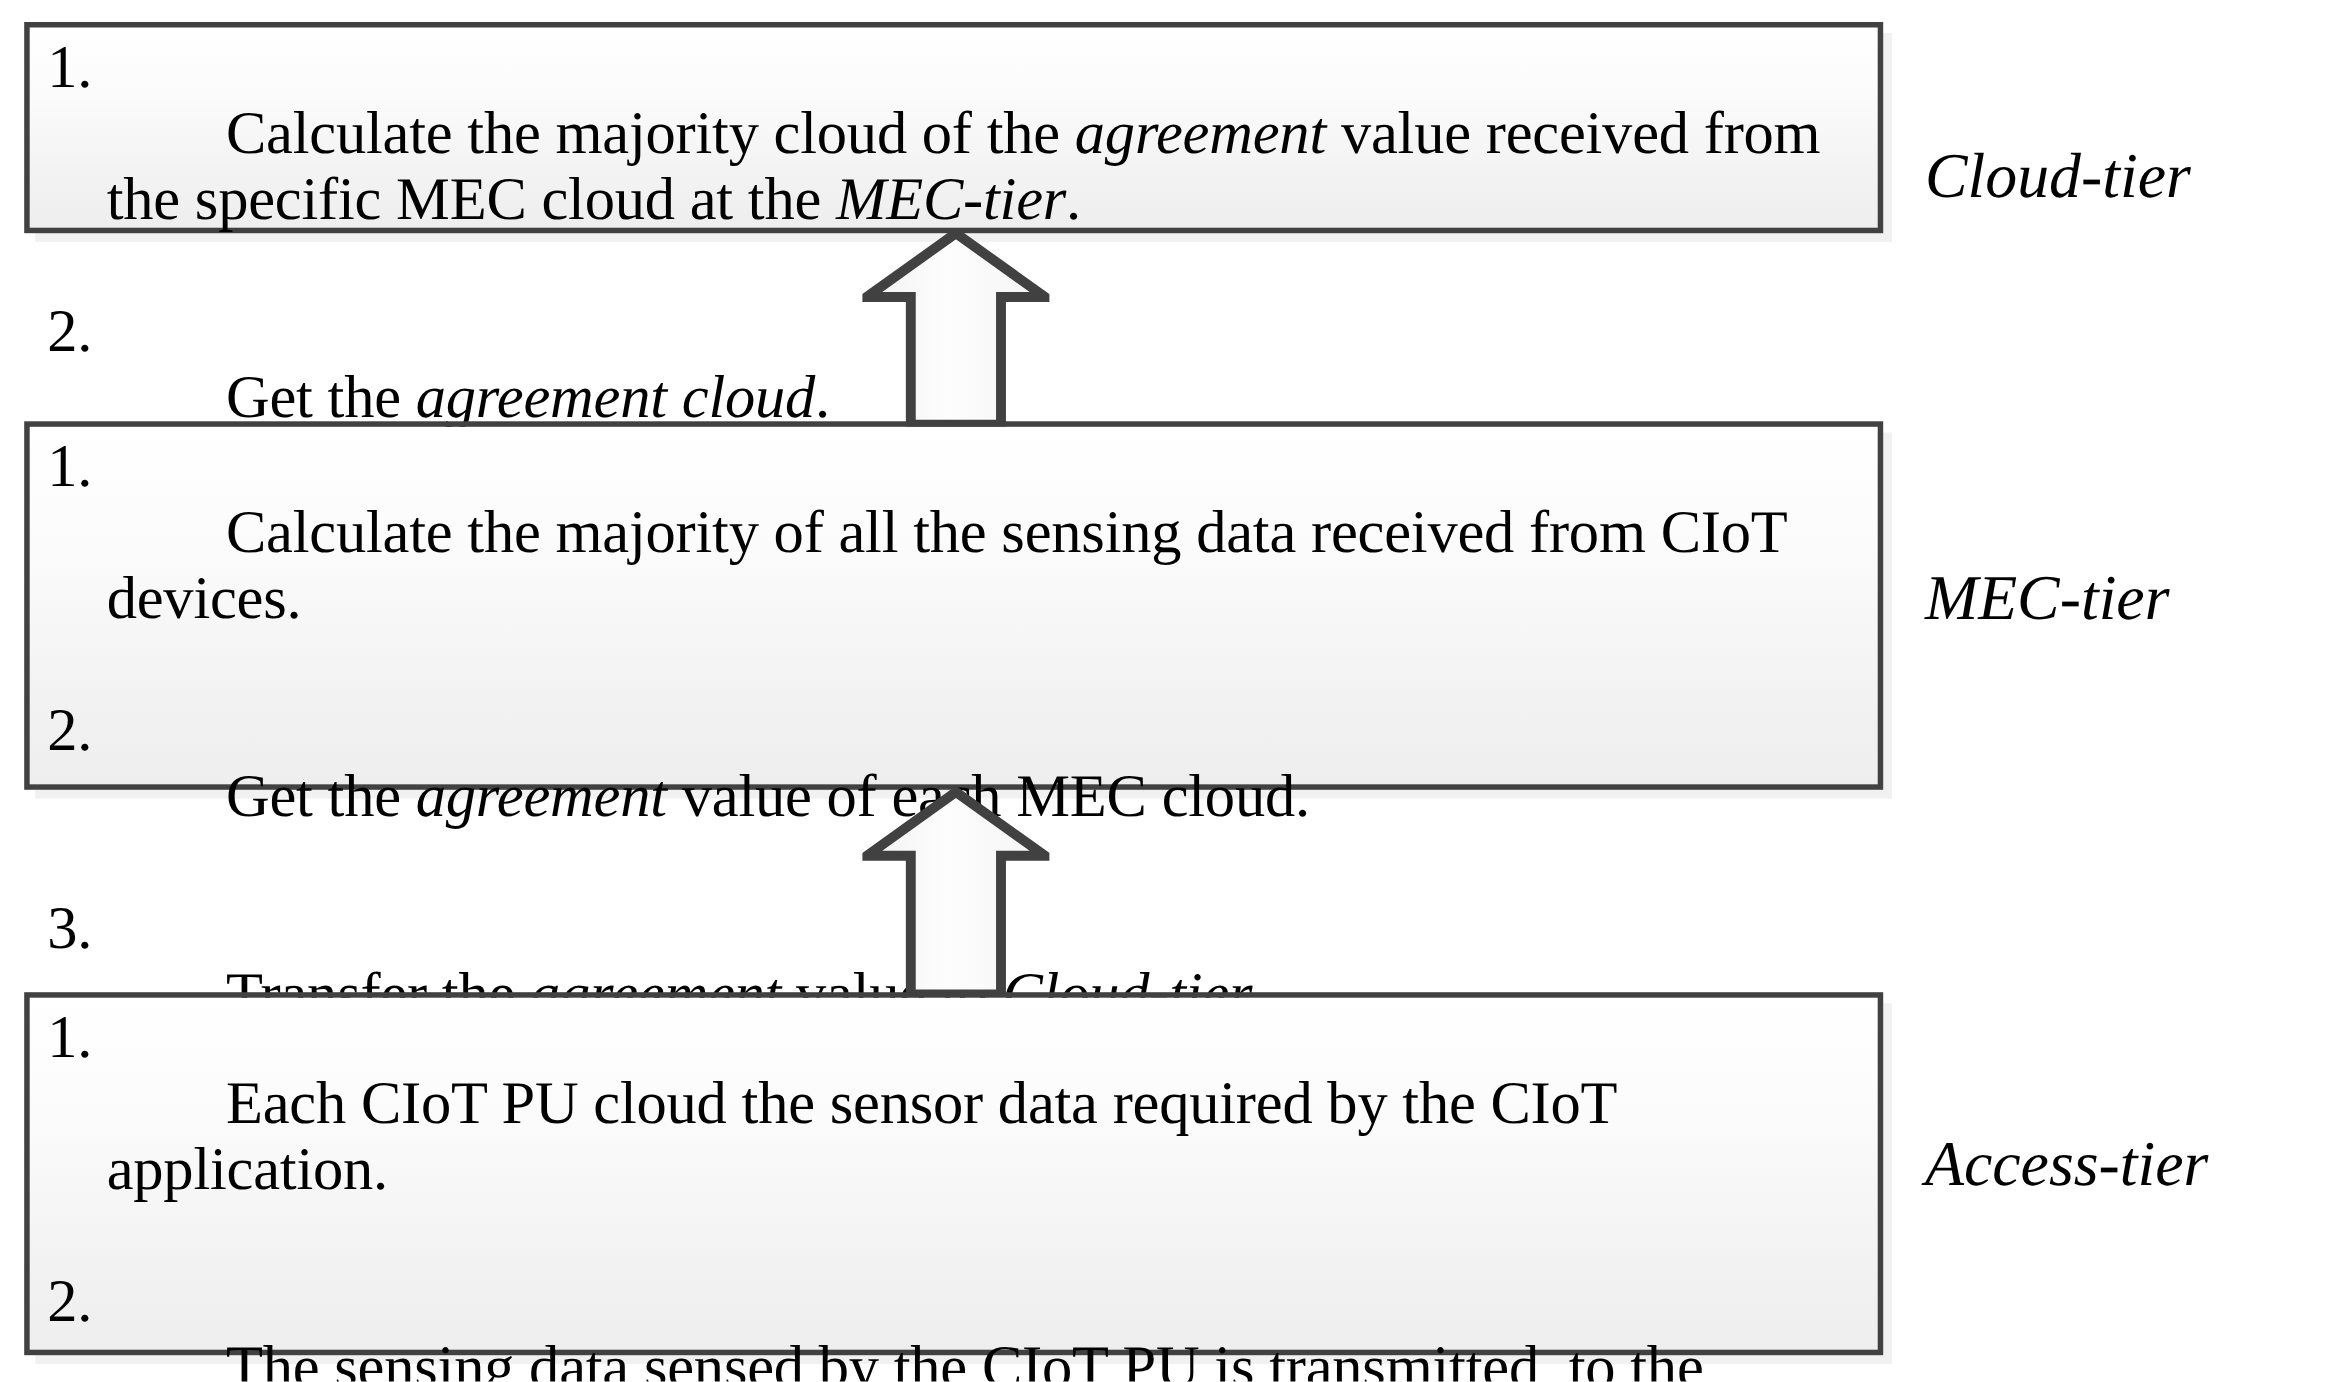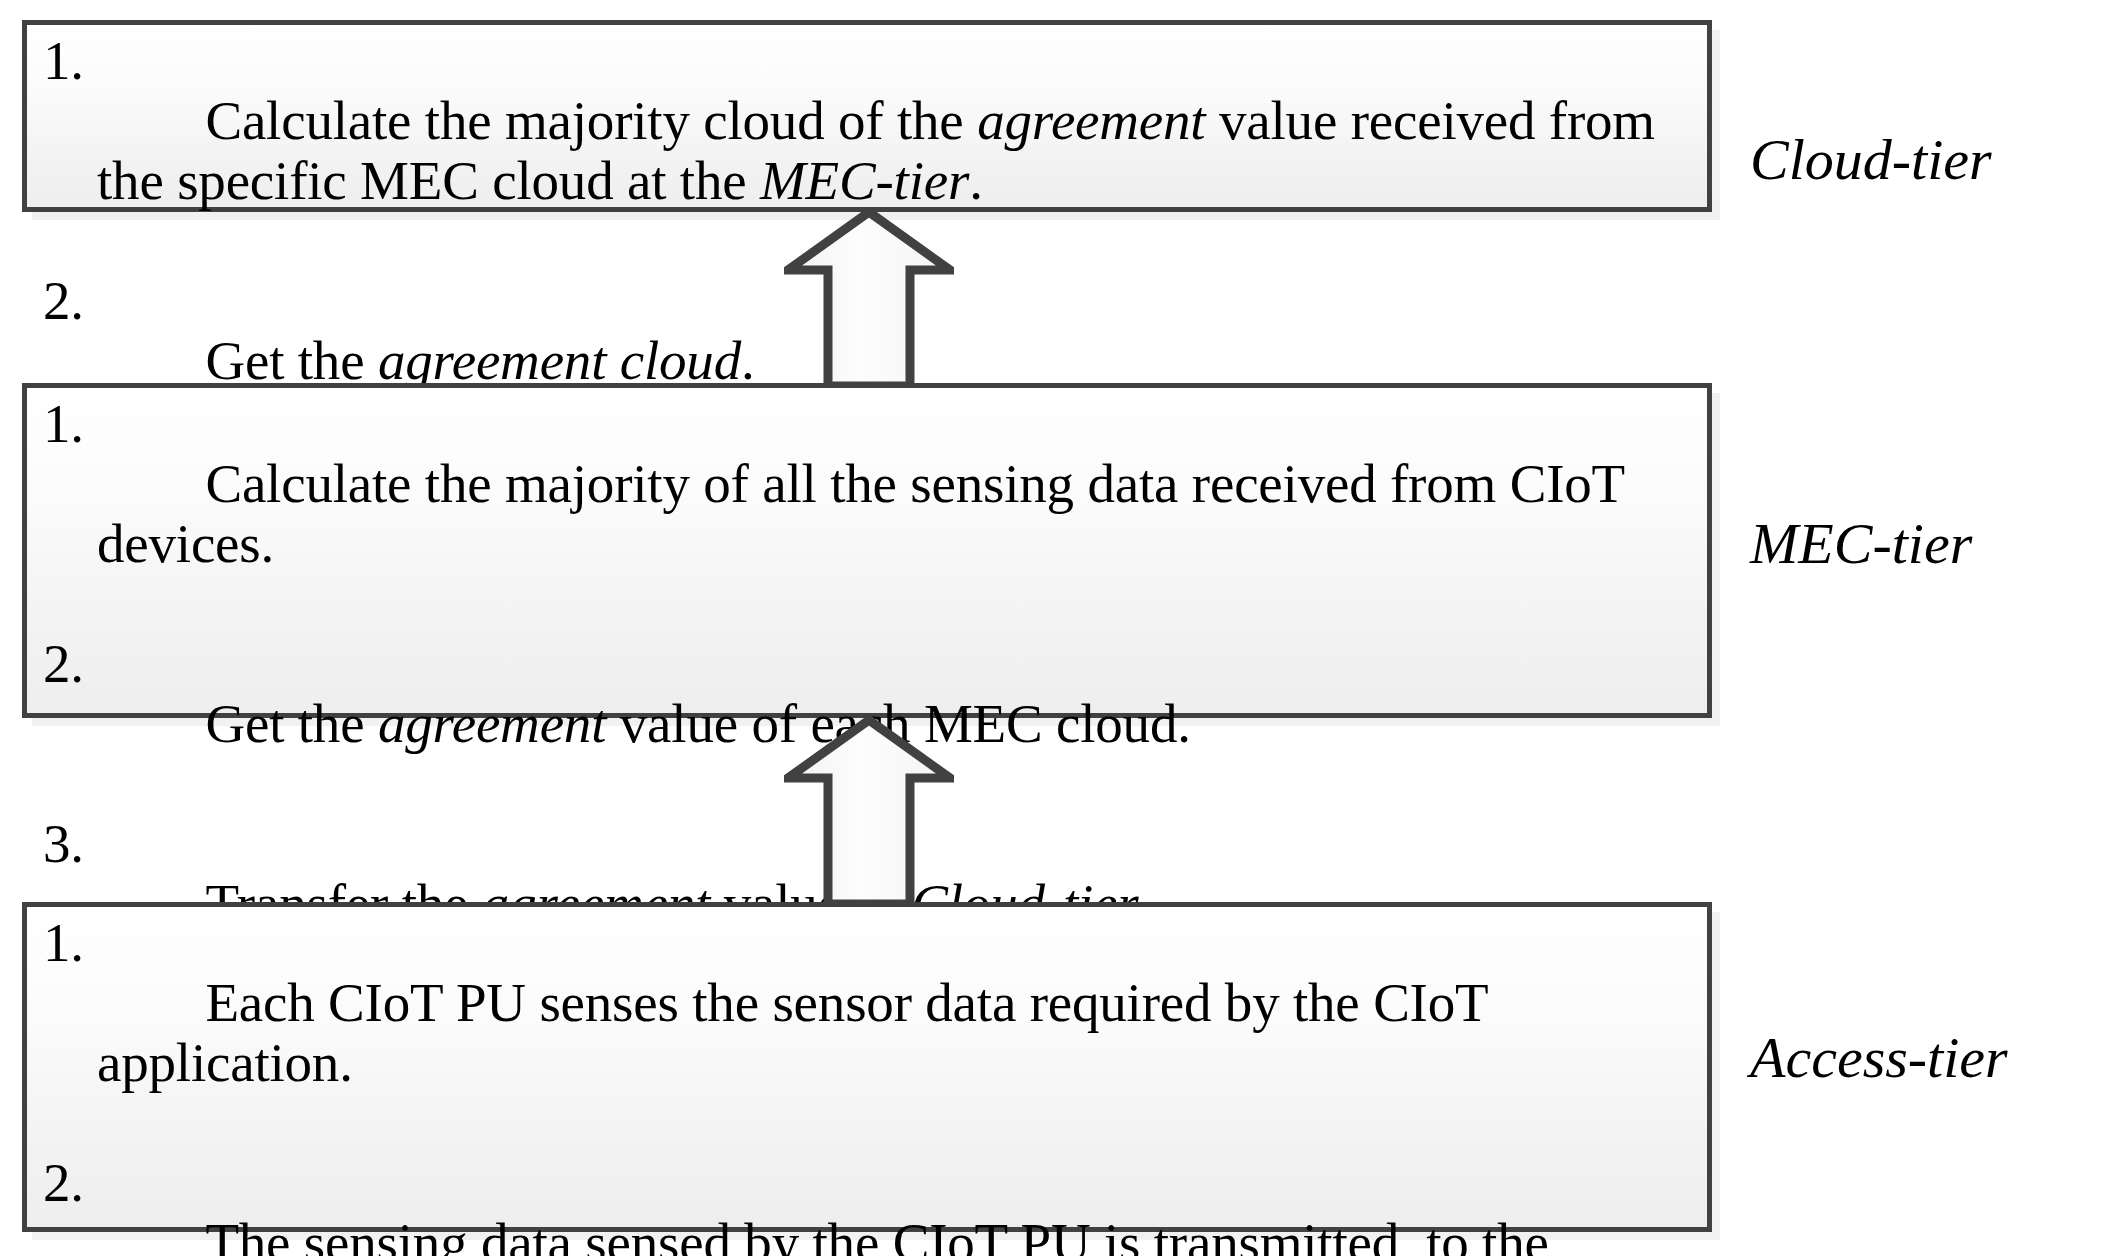--- a/index.html
+++ b/index.html
@@ -151,21 +151,21 @@
     </defs>
     <polygon points="85,4 166,62 126,62 126,188 44,188 44,62 4,62" fill="url(#arrowGradB)" stroke="#414141" stroke-width="9" stroke-linejoin="miter"></polygon>
   </svg>
 </div>
 
 <div class="tier-box" id="box-access">
   <ol class="step-list">
     <li class="step">
       <span class="step-num">1.</span>
       <span class="step-text">
-        <span>Each CIoT PU senses the sensor data required by the CIoT application.</span>
+        <span>Each CIoT PU cloud the sensor data required by the CIoT application.</span>
       </span>
     </li>
     <li class="step">
       <span class="step-num">2.</span>
       <span class="step-text">
         <span>The sensing data sensed by the CIoT PU is transmitted  to the corresponding MEC cloud in the </span>
       </span>
     </li>
   </ol>
 </div>

